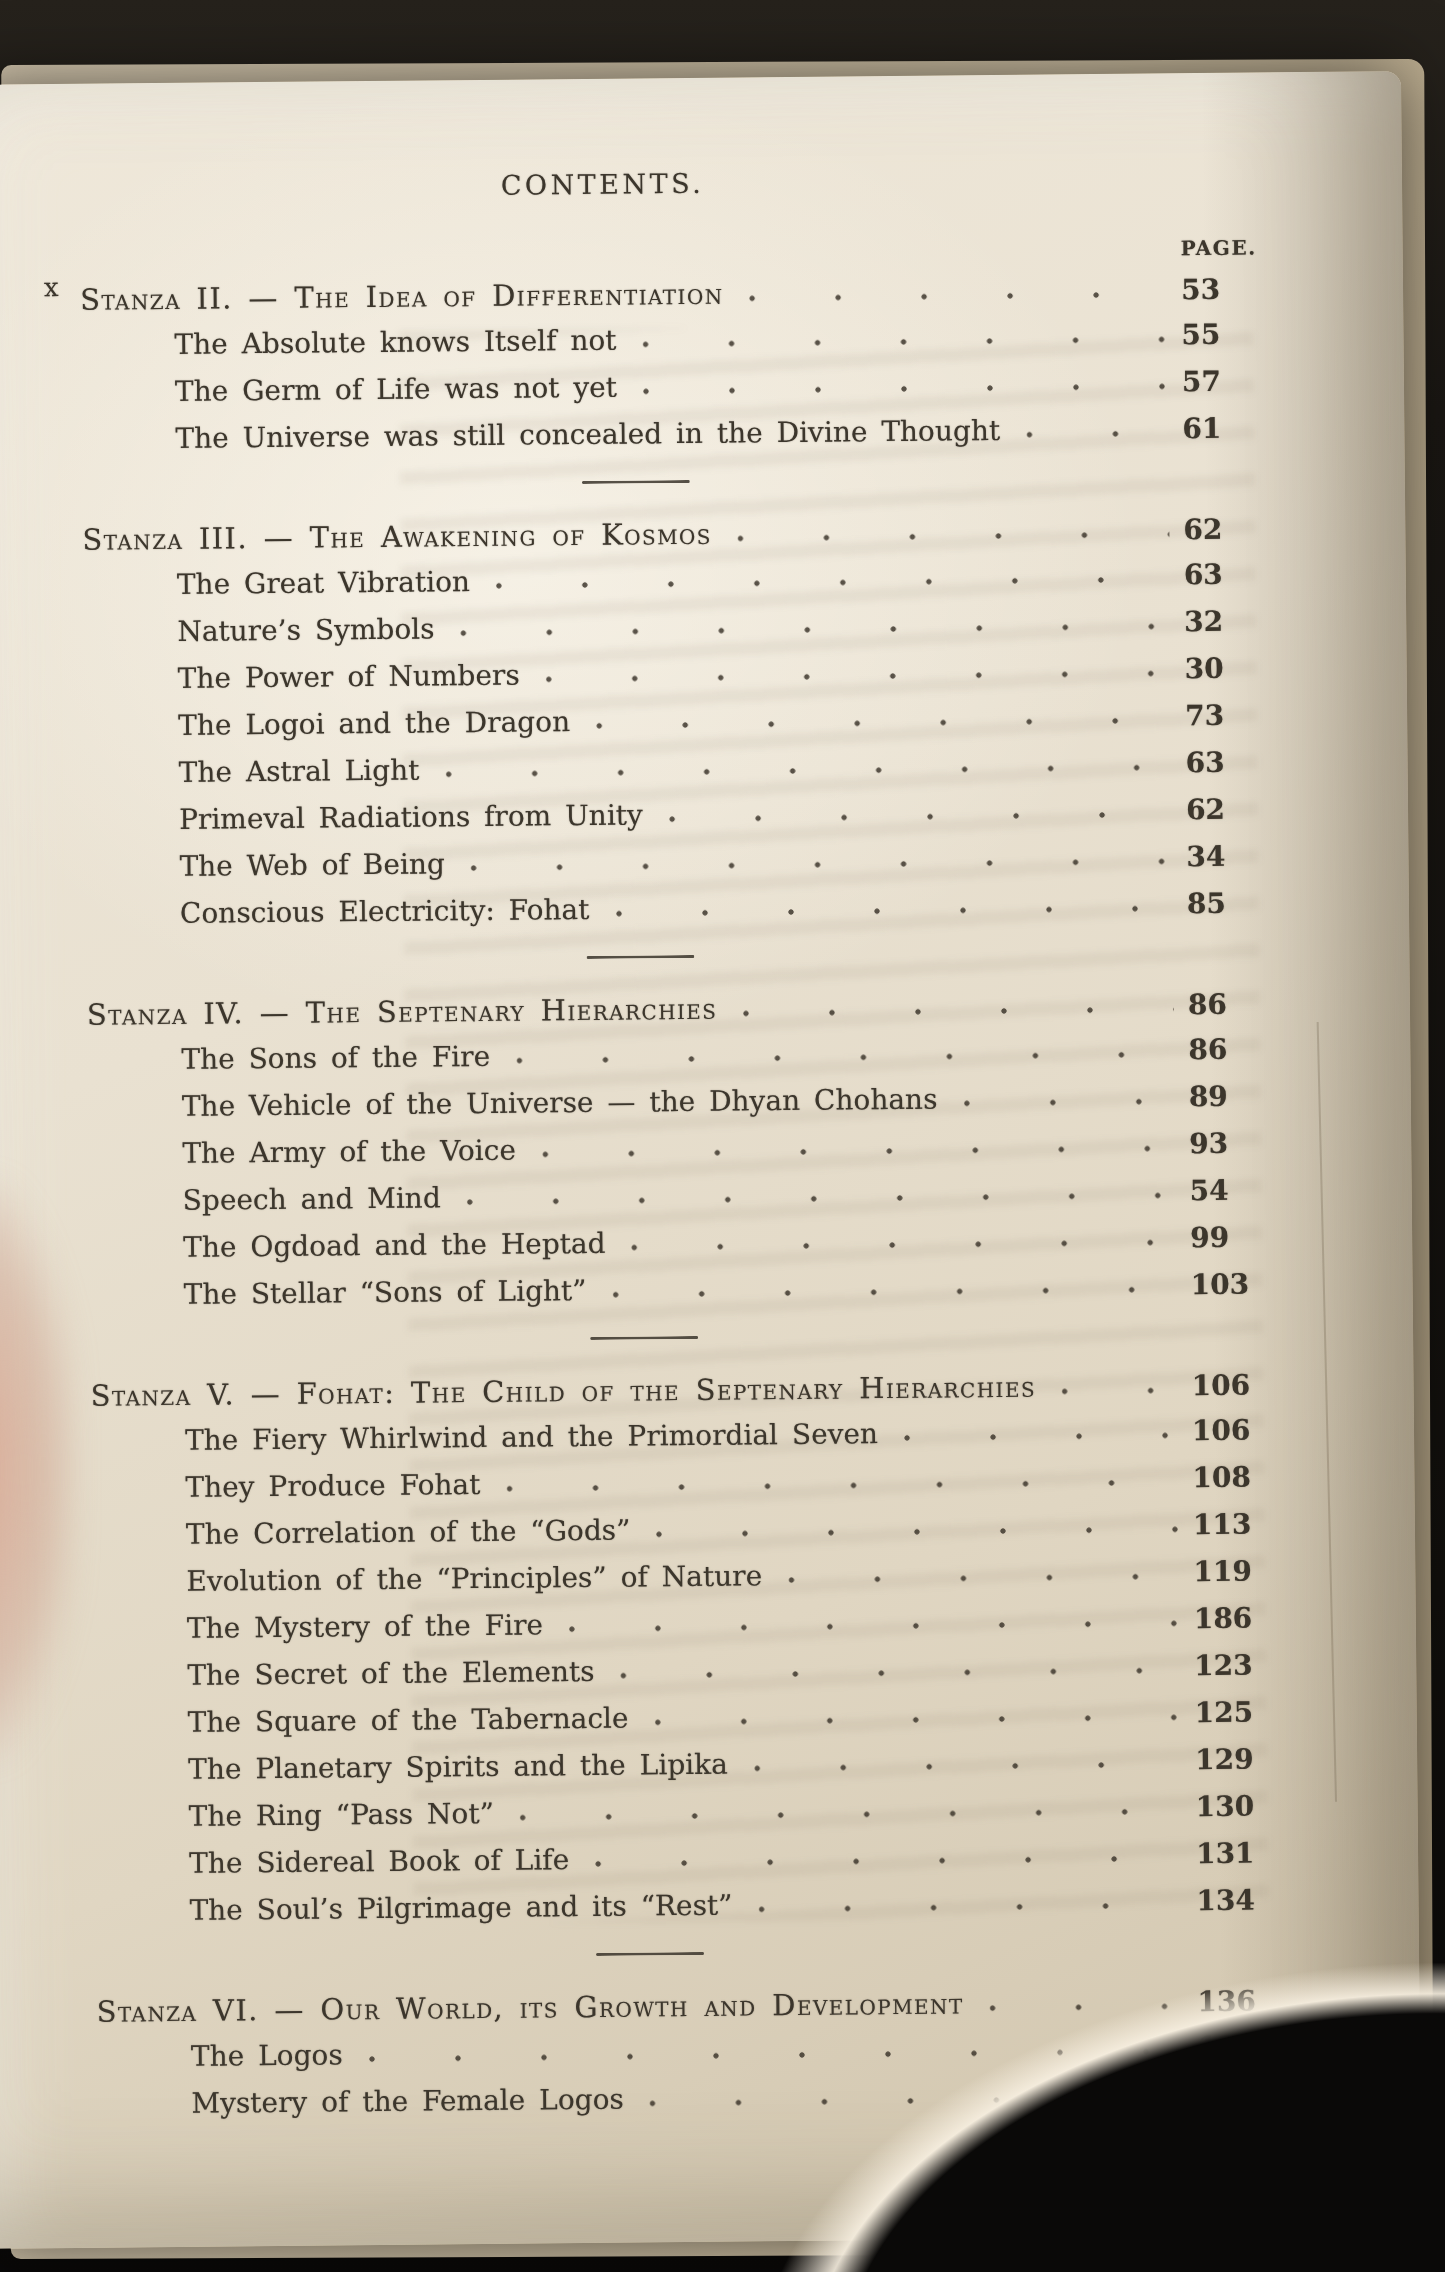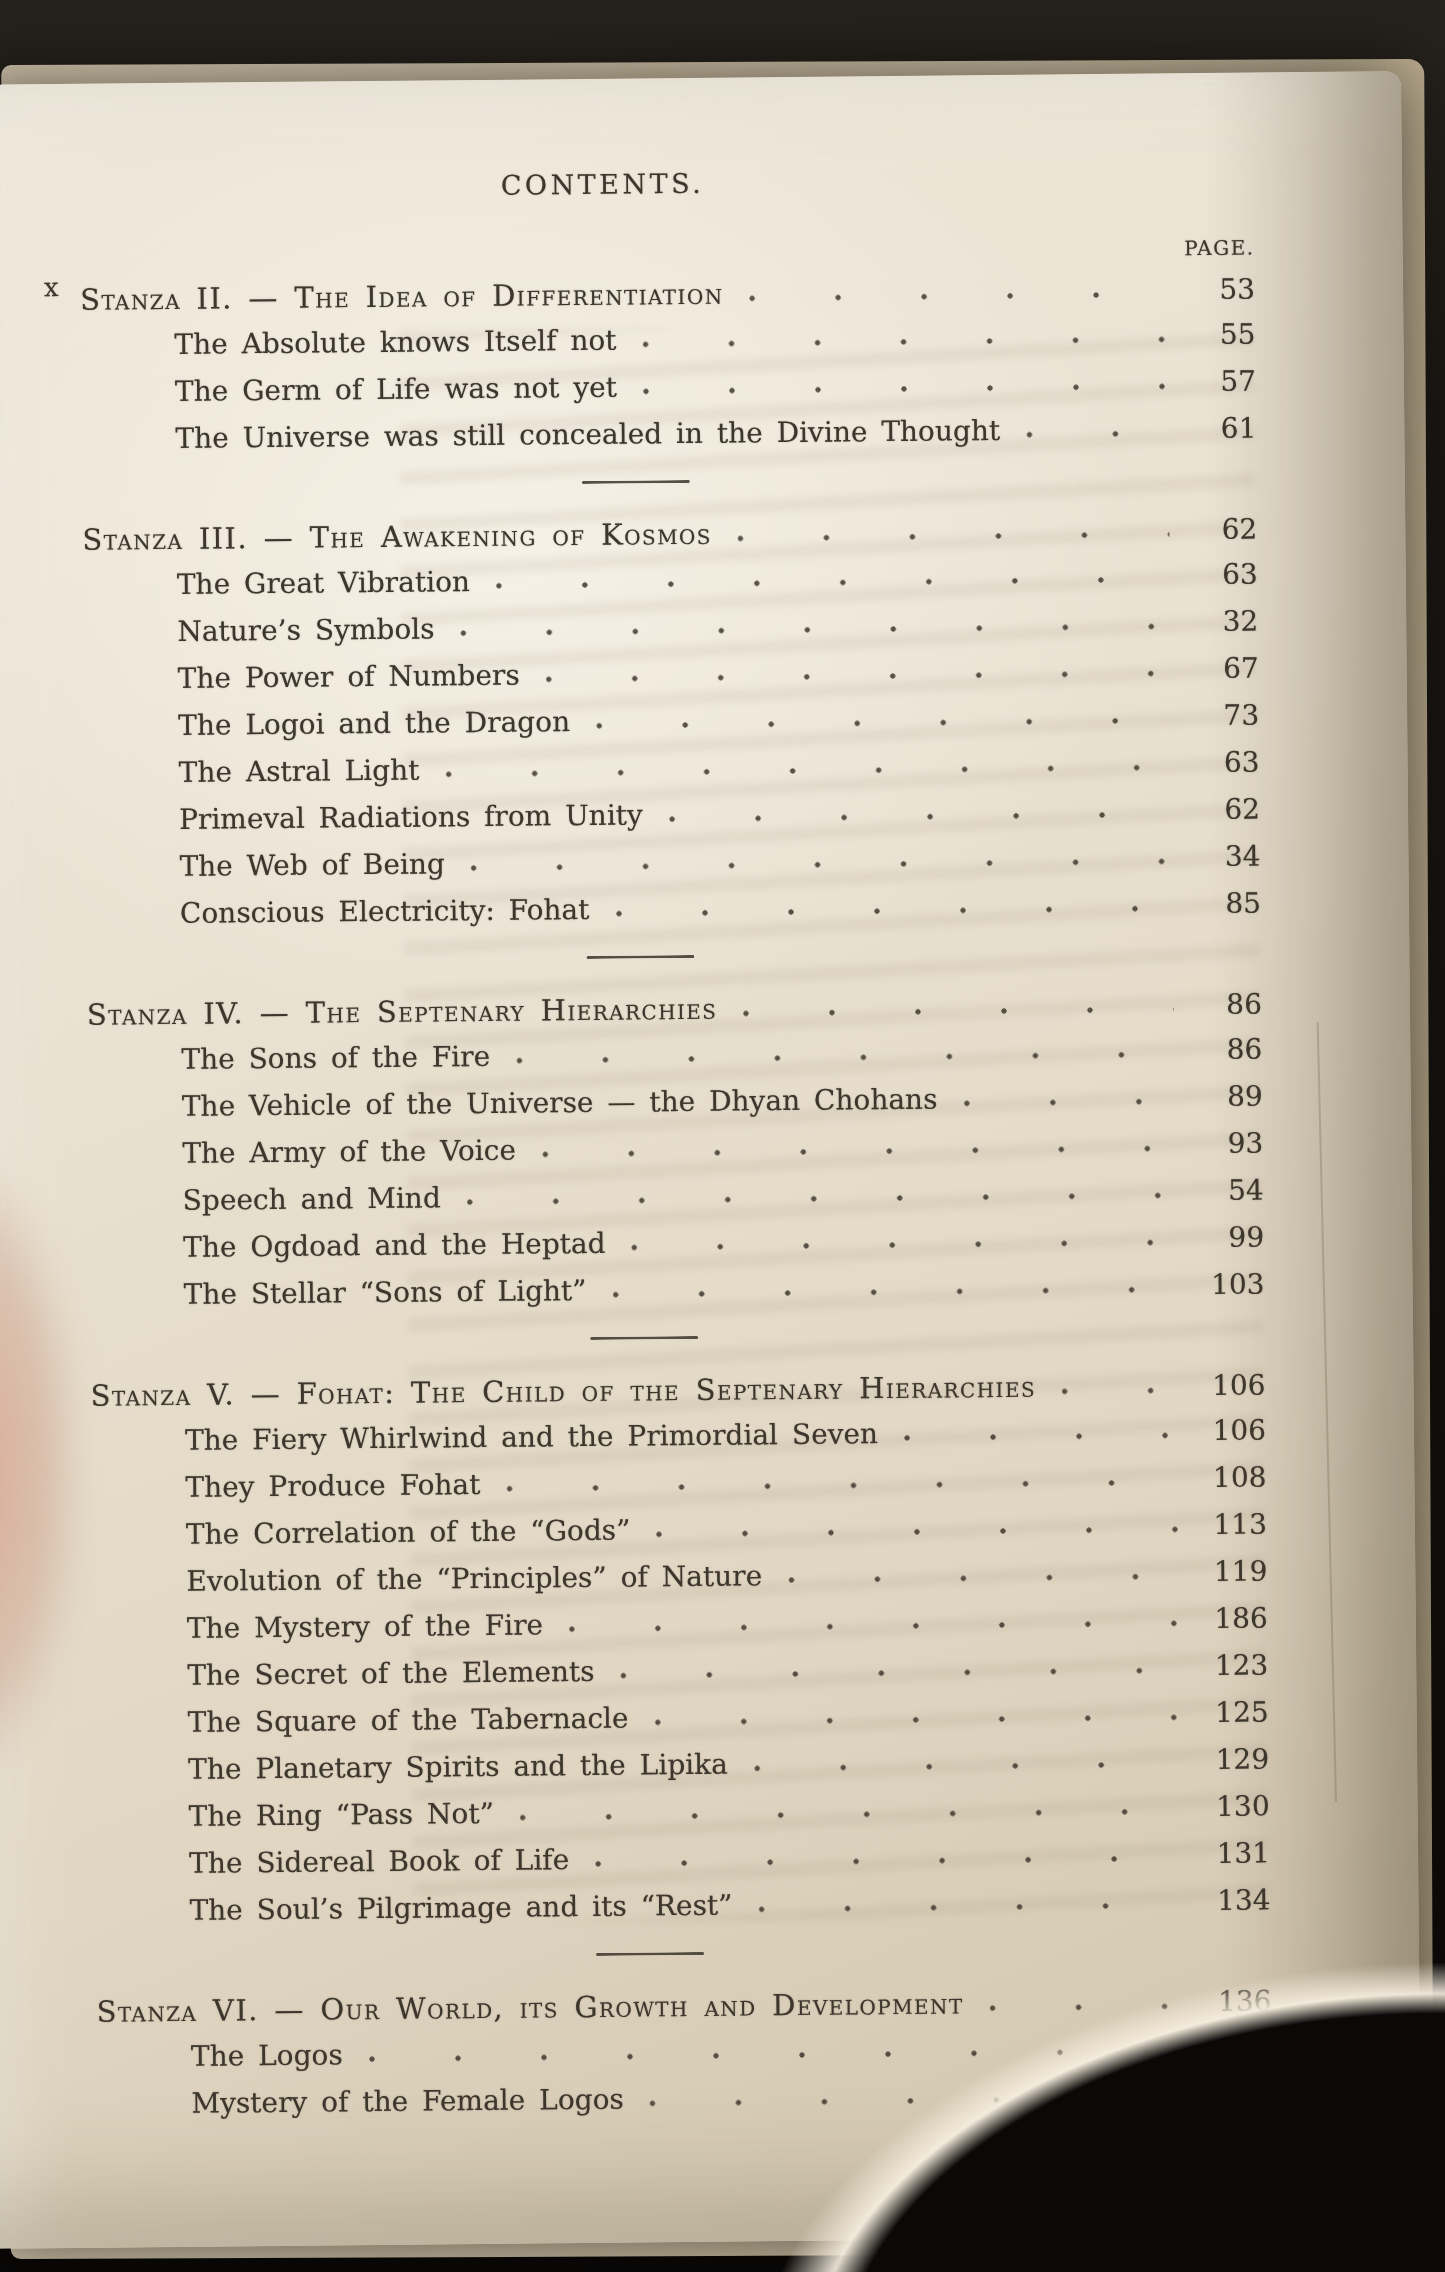--- a/index.html
+++ b/index.html
@@ -23,21 +23,21 @@
     filter:blur(3px);}
   .crease{position:absolute;right:86px;top:950px;height:780px;width:2px;
     background:rgba(108,94,72,.28);transform:rotate(-.8deg);}
   .content{position:absolute;inset:0;padding:90px 148px 0 112px;color:#3c362c;}
   .soft{text-shadow:0 0 1.3px rgba(54,48,39,.5);}
   .folio{position:absolute;left:76px;top:188px;font-size:26px;}
   .contents-title{margin:0;text-align:center;transform:translateX(-64px);
     font-size:27px;font-weight:normal;letter-spacing:3.5px;}
   .row{display:flex;align-items:baseline;}
   .row .t{white-space:nowrap;}
-  .row .p{width:74px;text-align:right;font-size:28px;flex:none;}
+  .row .p{width:74px;font-size:28px;flex:none;font-weight:bold;}
   .pagelabel{margin-top:42px;margin-bottom:12px;}
   .pagelabel .p{font-size:20px;letter-spacing:1.5px;}
   .heading{margin-bottom:12px;margin-top:2px;}
   .heading .t{font-variant:small-caps;font-size:29px;letter-spacing:1.4px;word-spacing:5px;}
   .entry{margin-bottom:14px;padding-left:94px;}
   .entry .t{font-size:28px;line-height:32px;word-spacing:5px;}
   .leader{flex:1;align-self:flex-end;height:10px;margin:0 14px 7px 26px;
     background-image:radial-gradient(circle at 3px 5px,rgba(62,55,45,.85) 2.3px,rgba(62,55,45,0) 3px);
     background-size:86px 10px;background-repeat:repeat-x;}
   .divider{width:108px;border-top:3px solid rgba(58,52,42,.85);
@@ -107,21 +107,21 @@
           <span class="p">63</span>
         </div>
       <div class="row entry">
           <span class="t">Nature’s Symbols</span>
           <span class="leader"></span>
           <span class="p">32</span>
         </div>
       <div class="row entry">
           <span class="t">The Power of Numbers</span>
           <span class="leader"></span>
-          <span class="p">67</span>
+          <span class="p">30</span>
         </div>
       <div class="row entry">
           <span class="t">The Logoi and the Dragon</span>
           <span class="leader"></span>
           <span class="p">73</span>
         </div>
       <div class="row entry">
           <span class="t">The Astral Light</span>
           <span class="leader"></span>
           <span class="p">63</span>

